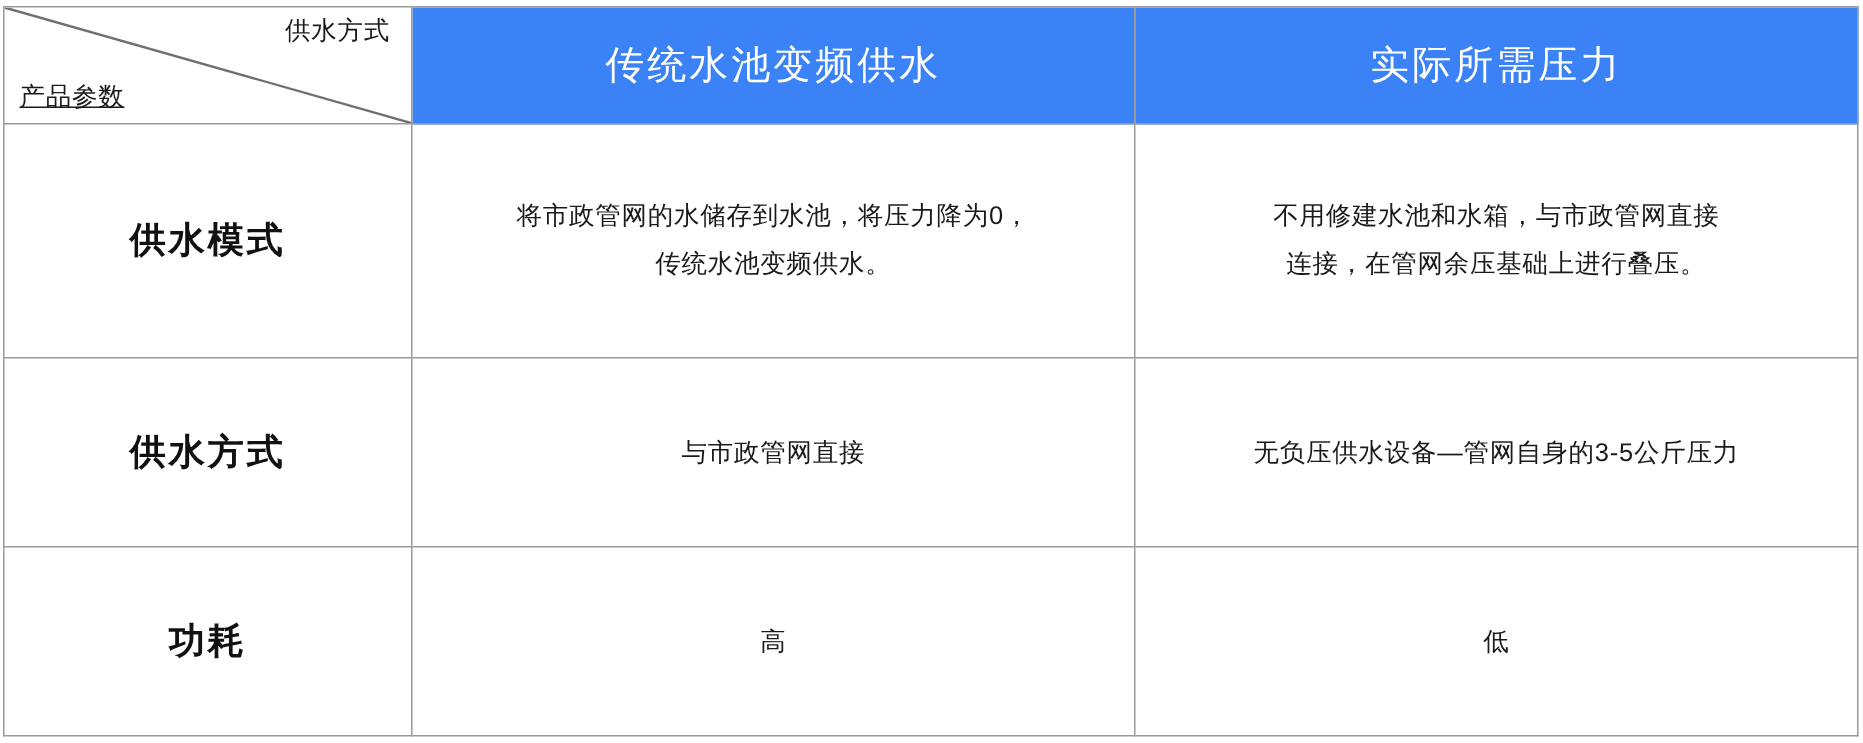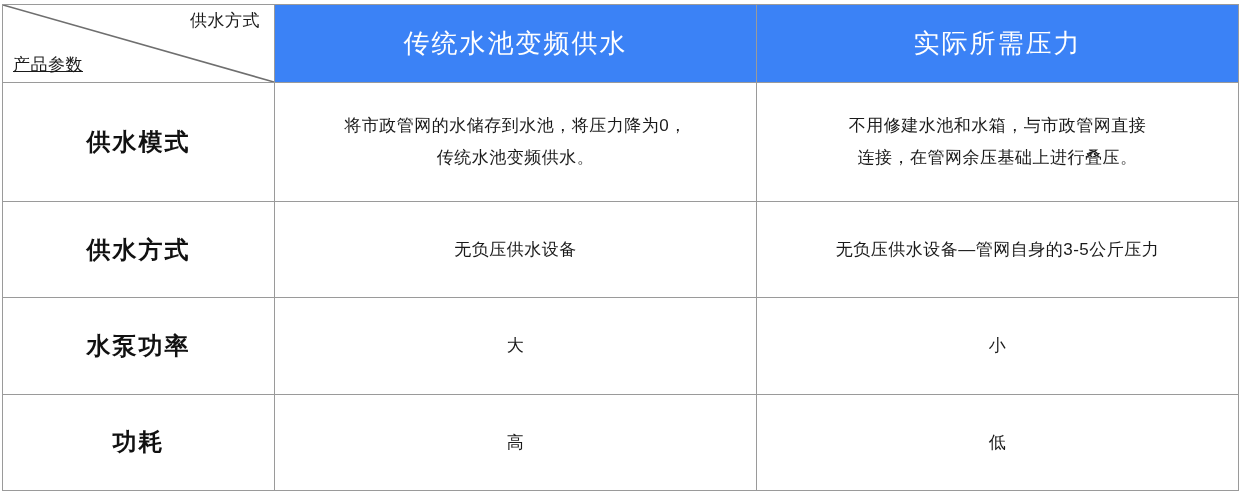--- a/index.html
+++ b/index.html
@@ -144,27 +144,22 @@
           <span class="line">将市政管网的水储存到水池，将压力降为0，</span>
           <span class="line">传统水池变频供水。</span>
         </td>
         <td class="value-cell multiline centerish">
           <span class="line">不用修建水池和水箱，与市政管网直接</span>
           <span class="line">连接，在管网余压基础上进行叠压。</span>
         </td>
       </tr>
       <tr class="body-row">
         <td class="param-cell">供水方式</td>
-        <td class="value-cell">无负压供水设备</td>
+        <td class="value-cell">与市政管网直接</td>
         <td class="value-cell">无负压供水设备—管网自身的3-5公斤压力</td>
-      </tr>
-      <tr class="body-row">
-        <td class="param-cell">水泵功率</td>
-        <td class="value-cell">大</td>
-        <td class="value-cell">小</td>
       </tr>
       <tr class="body-row">
         <td class="param-cell">功耗</td>
         <td class="value-cell">高</td>
         <td class="value-cell">低</td>
       </tr>
     </tbody>
   </table>
 </div>
 

